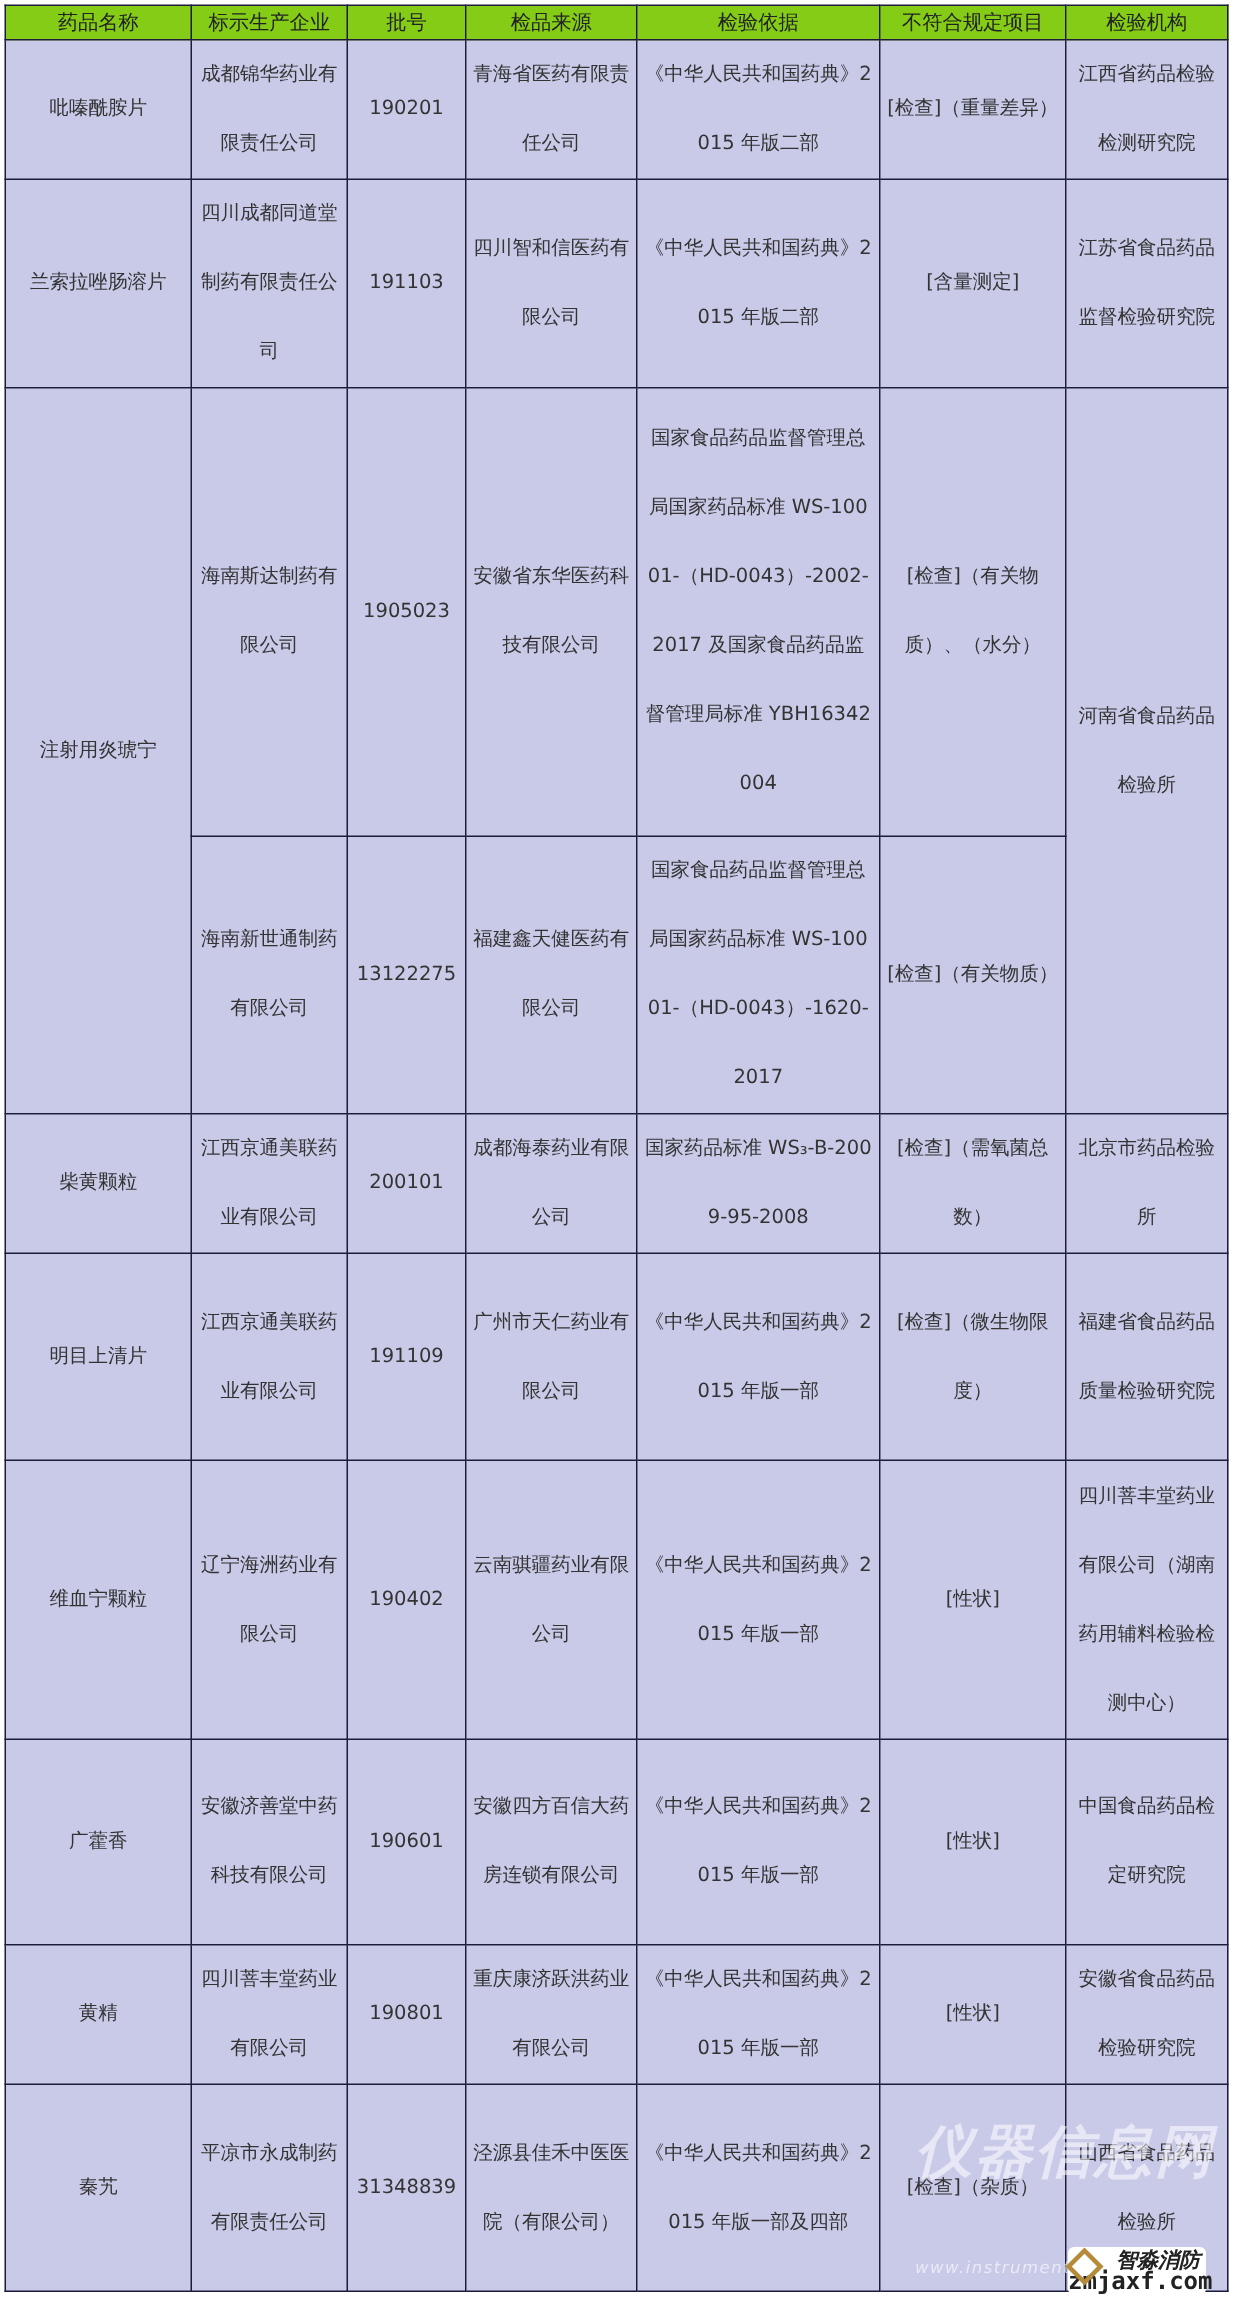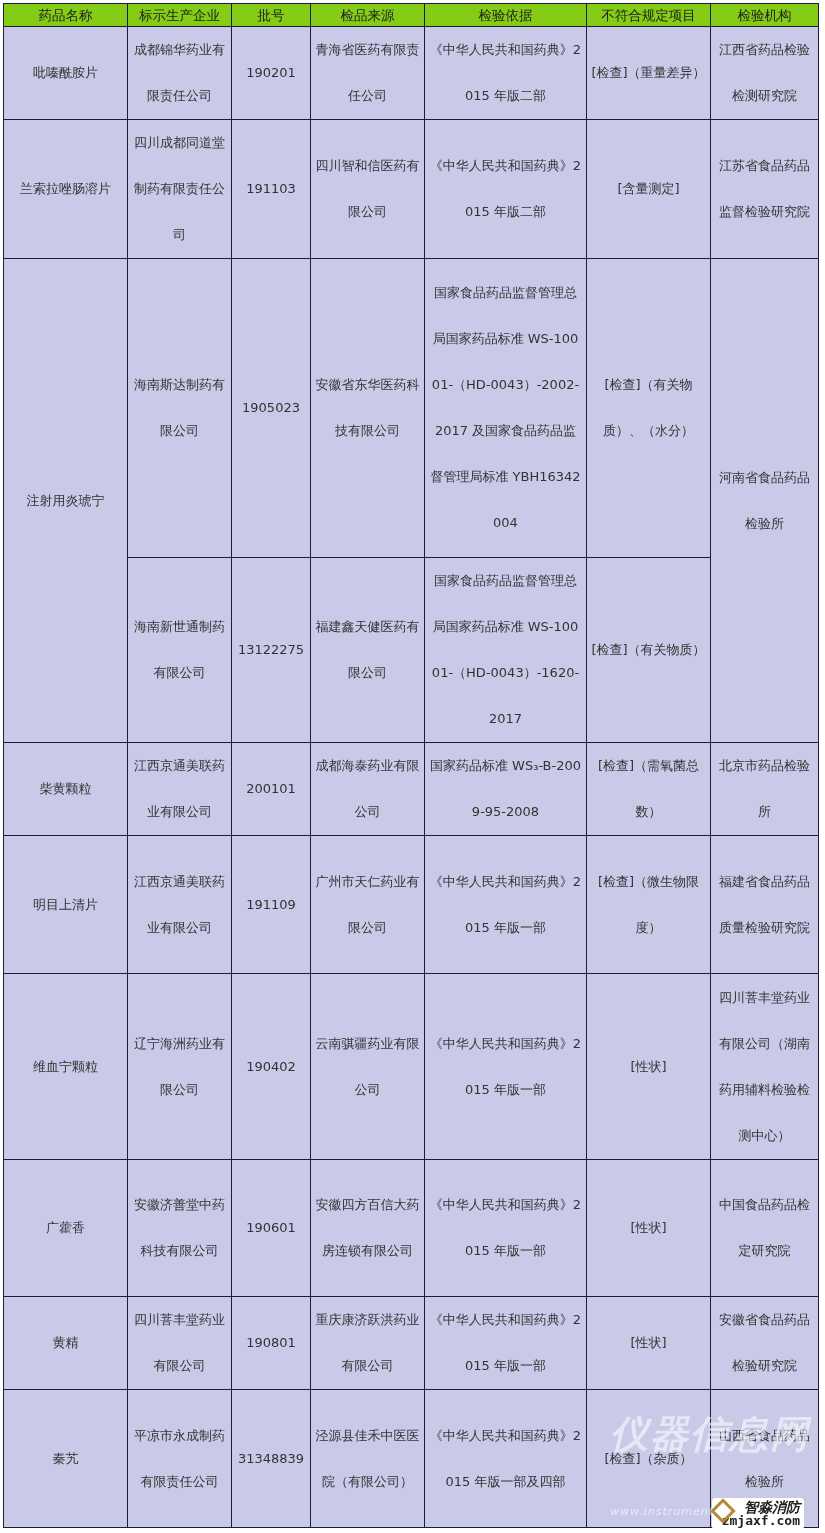--- a/index.html
+++ b/index.html
@@ -10,21 +10,21 @@
            font-size:13px; line-height:46px; font-weight:normal; padding:0 4px; word-break:break-all; }
   th { background:#84cc16; line-height:22px; height:22px; font-size:13.5px; color:#222; }
   td { background:#c9cae8; }
   td.tight { line-height:46px; }
   .wm { position:absolute; left:610px; top:1409px; font-size:38px; font-weight:bold; font-style:italic;
         color:rgba(255,255,255,0.55); letter-spacing:2px; pointer-events:none; }
   .wm2 { position:absolute; left:610px; top:1505px; font-size:11px; font-style:italic; color:rgba(255,255,255,0.6); letter-spacing:1px; }
   .logo { position:absolute; left:712px; top:1498px; width:92px; height:32px; background:#ffffff; border-radius:4px;
           font-size:12px; line-height:14px; color:#222; text-align:right; padding-right:4px; box-sizing:border-box; }
   .logo .big { font-size:14px; font-weight:bold; display:block; padding-top:2px;font-style:italic; }
-  .logo .small { font-family:"DejaVu Sans Mono",monospace; font-size:13px; font-weight:bold;text-align:center; }
+  .logo .small { font-family:"DejaVu Sans Mono",monospace; font-size:16px; font-weight:bold;text-align:center; }
   .logo .mark { position:absolute; left:2px; top:4px; width:18px; height:18px; border:3px solid #b58b3a; transform:rotate(45deg); box-sizing:border-box; }
 </style>
 </head>
 <body>
 
 <table>
   <colgroup>
     <col style="width:124px">
       <col style="width:104px">
       <col style="width:79px">

